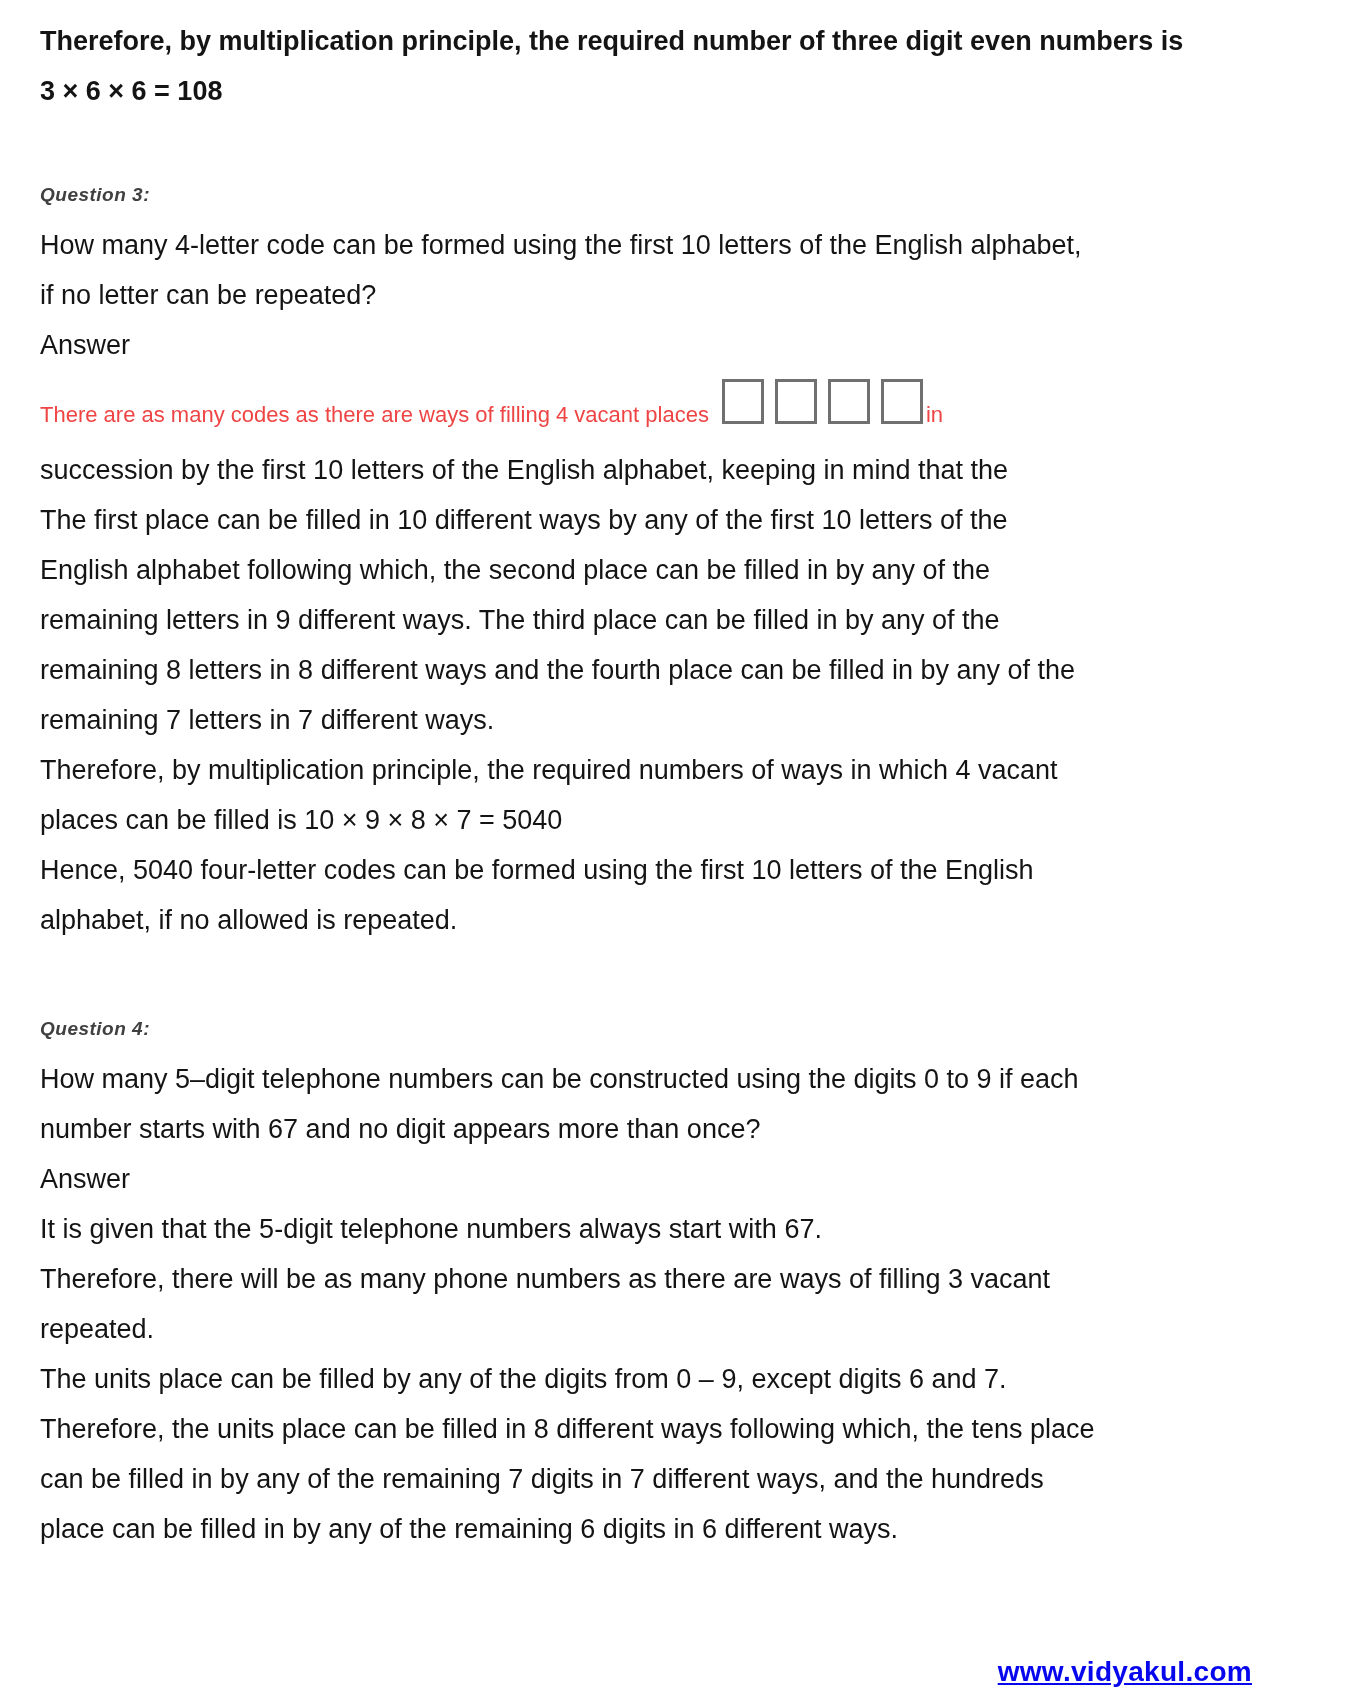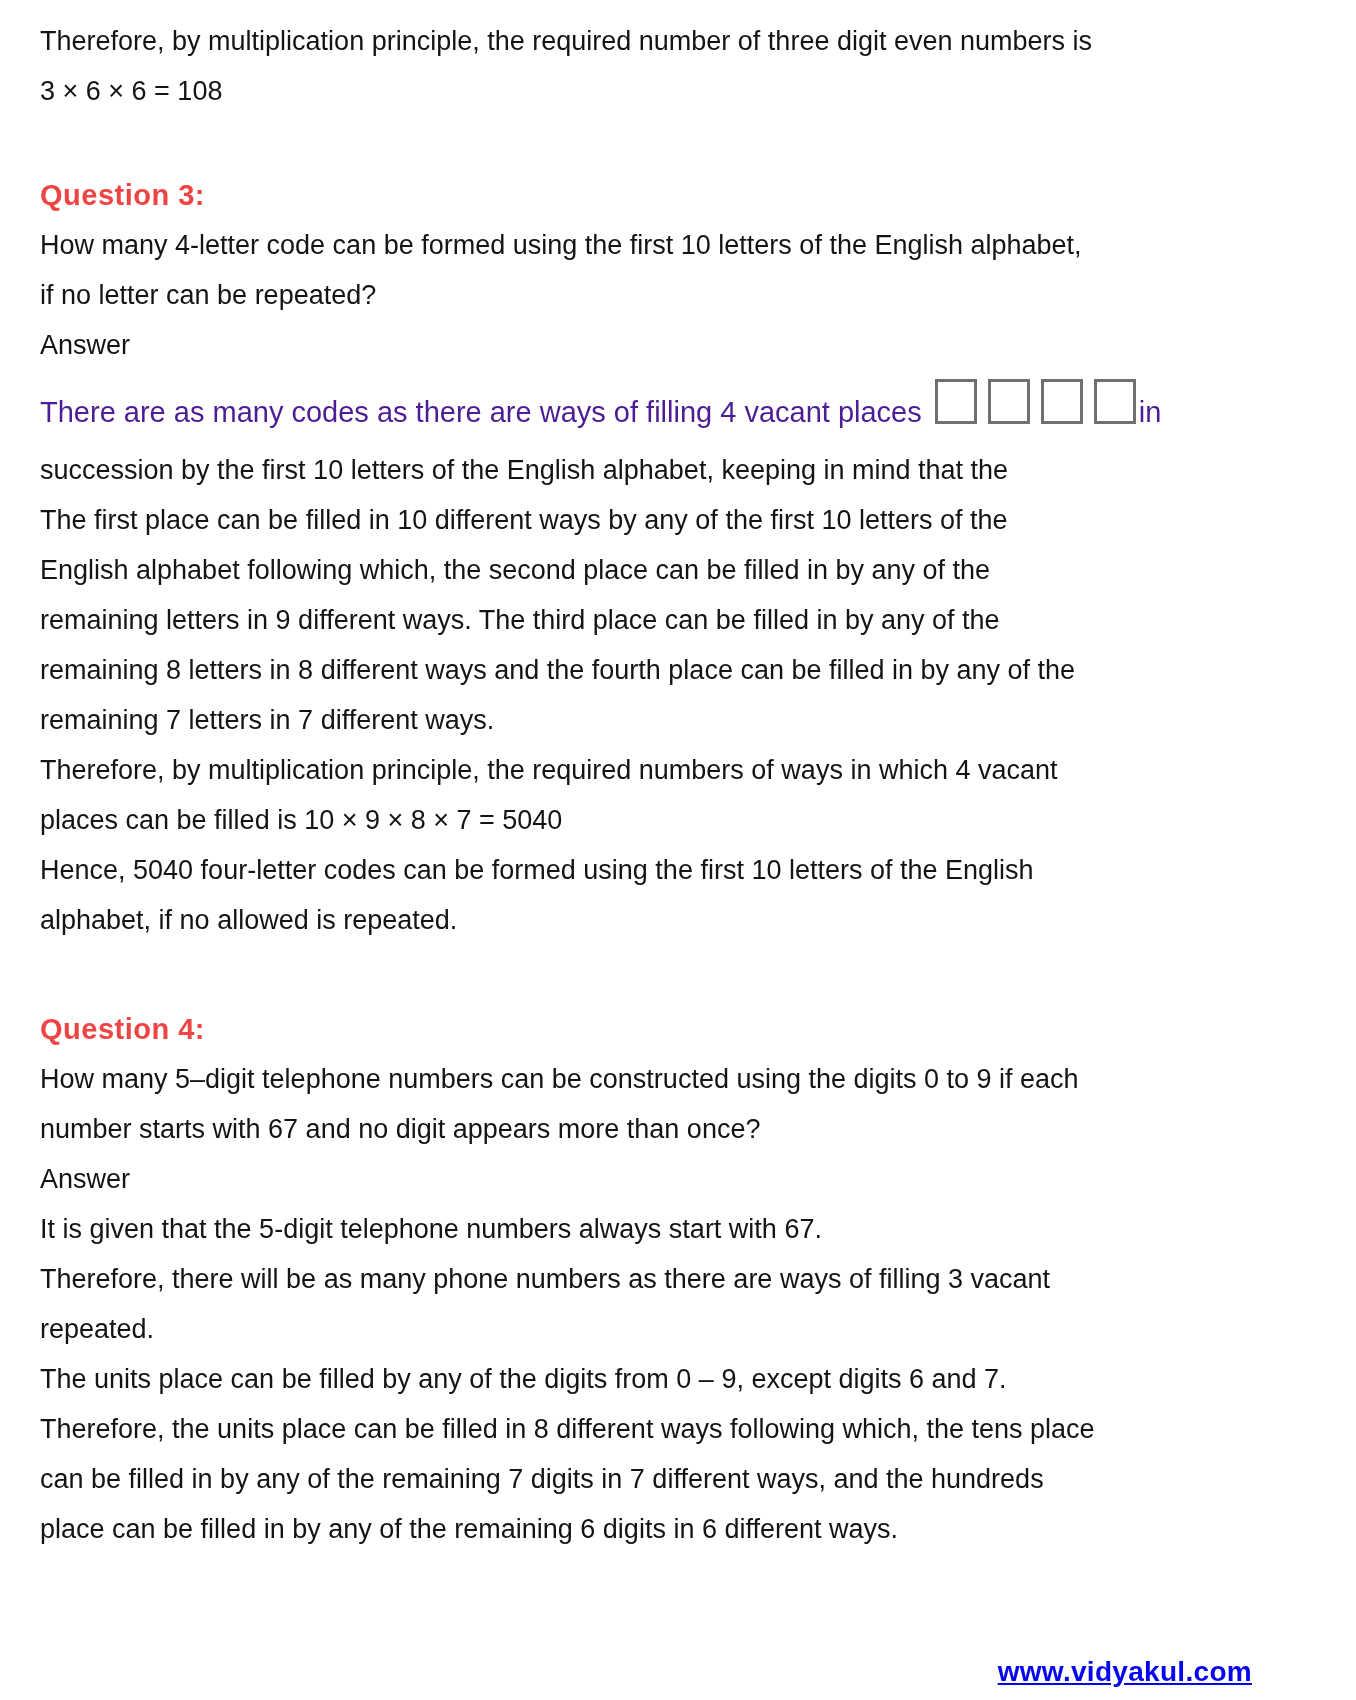--- a/index.html
+++ b/index.html
@@ -6,29 +6,29 @@
   body{
     width:1356px;height:1700px;background:#ffffff;
     font-family:"Liberation Sans","DejaVu Sans",sans-serif;
     color:#141414;position:relative;overflow:hidden;
   }
   .page{box-sizing:border-box;width:1356px;height:1700px;padding:16px 44px 0 40px;position:relative;}
   .line{
     font-size:27px;line-height:50px;height:50px;white-space:nowrap;
     letter-spacing:0px;color:#141414;
   }
-  .intro .line{line-height:50px;}
+  .intro .line{line-height:50px;font-weight:bold;}
   .heading{
-    font-size:29px;font-weight:bold;color:#ef4444;
-    height:50px;line-height:50px;letter-spacing:0.5px;
+    font-size:19px;font-weight:bold;color:#404040;
+    height:50px;line-height:50px;letter-spacing:0.5px;font-style:italic;
   }
   .heading.q3{margin-top:54px;}
   .heading.q4{margin-top:59px;}
   .box-line{display:flex;align-items:baseline;white-space:pre;}
-  .box-line .txt{font-size:29px;white-space:pre;color:#4c1d95;}
+  .box-line .txt{font-size:22px;white-space:pre;color:#ef4444;}
   .box-line.q3boxes{height:58px;padding-top:7px;box-sizing:content-box;margin-bottom:10px;}
   .box-line.q4boxes{height:60px;padding-top:14px;box-sizing:content-box;margin-bottom:8px;}
   .box-row{display:flex;align-items:flex-end;}
   .box-row.q3{gap:11px;margin-left:13px;margin-right:3px;}
   .box-row.q4{gap:8px;margin-left:15px;margin-right:2px;}
   .vbox{
     display:inline-flex;align-items:center;justify-content:center;
     overflow:hidden;position:relative;top:2px;
     width:36px;height:39px;border:3px solid #707070;background:#ffffff;
   }

